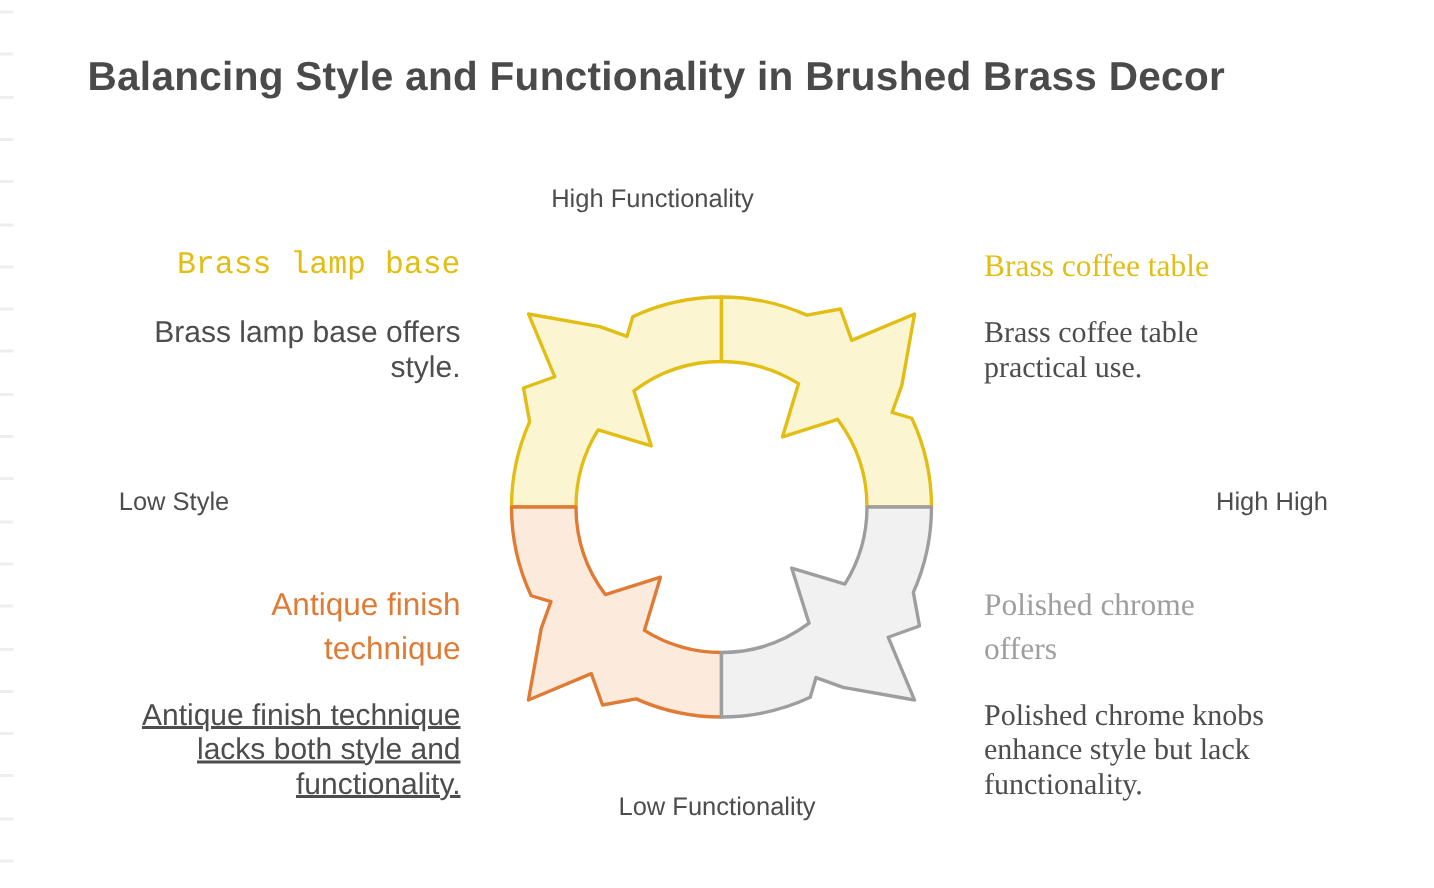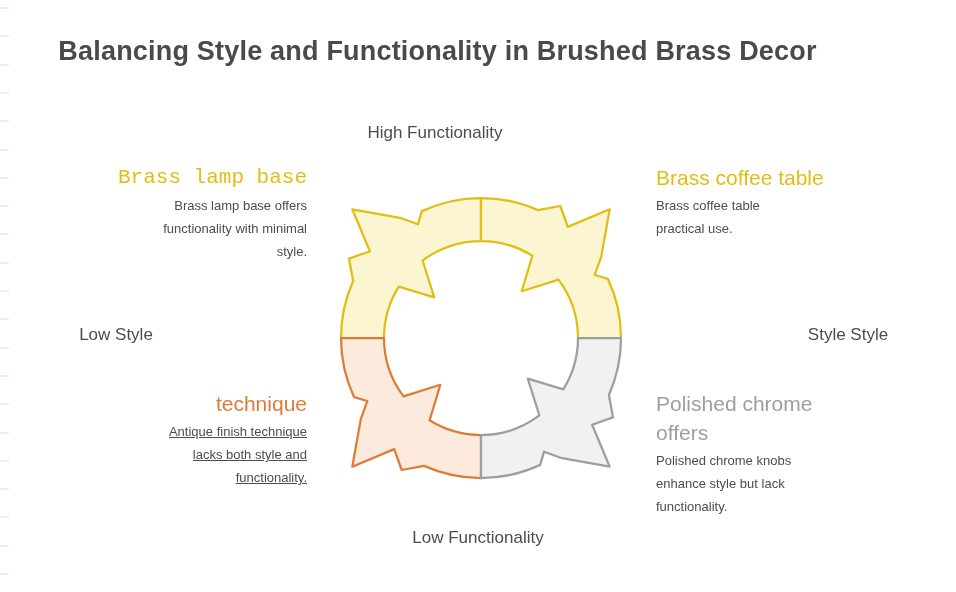--- a/index.html
+++ b/index.html
@@ -13,69 +13,69 @@
     top:36px;left:0;width:875px;text-align:center;
     font-size:27px;font-weight:700;letter-spacing:.2px;
   }
   .axis-label{font-size:17px;font-weight:400;}
   #axis-top{top:123px;left:0;width:870px;text-align:center;}
   #axis-bottom{top:528px;left:0;width:956px;text-align:center;}
   #axis-left{top:325px;left:40px;width:152px;text-align:center;}
   #axis-right{top:325px;left:772px;width:152px;text-align:center;}
   .qblock{width:267px;}
   .qblock.left{left:40px;text-align:right;}
-  .qblock.right{left:656px;width:260px;text-align:left;}
+  .qblock.right{left:656px;width:260px;text-align:left;font-family:Liberation Serif, serif;}
   .qblock.top{top:163px;}
   .qblock.bottom{top:389px;}
   .qheading{font-size:21px;font-weight:500;line-height:29px;}
   .qheading.thin{font-weight:400;}
-  .qbody{margin-top:2px;font-size:13px;line-height:23px;}
+  .qbody{margin-top:19px;font-size:20px;line-height:23px;}
   #diagram{left:291px;top:148px;width:380px;height:380px;}
   .edge-tick{position:absolute;left:0;width:9px;height:2px;background:#edefef;}
 </style>
 </head>
 <body>
 
 <div id="title" class="abs" style="color: rgb(74, 74, 74);">Balancing Style and Functionality in Brushed Brass Decor</div>
 
 <div id="axis-top" class="abs axis-label" style="color: rgb(77, 77, 77);">High Functionality</div>
 <div id="axis-bottom" class="abs axis-label" style="color: rgb(77, 77, 77);">Low Functionality</div>
 <div id="axis-left" class="abs axis-label" style="color: rgb(77, 77, 77);">Low Style</div>
-<div id="axis-right" class="abs axis-label" style="color: rgb(77, 77, 77);">Style Style</div>
+<div id="axis-right" class="abs axis-label" style="color: rgb(77, 77, 77);">High High</div>
 
 <svg id="diagram" class="abs" viewBox="-190 -190 380 380">
   <path id="arrow-tl" d="M -140.00 0.00 A 140 140 0 0 1 -127.90 -56.94 L -132.00 -79.32 L -111.11 -86.81 L -128.69 -128.69 L -81.08 -120.21 L -63.03 -113.70 L -59.17 -126.88 A 140 140 0 0 1 -0.00 -140.00 L -0.00 -97.00 A 97 97 0 0 0 -58.38 -77.47 L -46.79 -40.68 L -82.26 -51.40 A 97 97 0 0 0 -97.00 0.00 Z" fill="#FBF5D2" stroke="#E2BD13" stroke-width="2.25" stroke-linejoin="round"></path>
   <path id="arrow-tr" d="M 0.00 -140.00 A 140 140 0 0 1 56.94 -127.90 L 79.32 -132.00 L 86.81 -111.11 L 128.69 -128.69 L 120.21 -81.08 L 113.70 -63.03 L 126.88 -59.17 A 140 140 0 0 1 140.00 -0.00 L 97.00 -0.00 A 97 97 0 0 0 77.47 -58.38 L 40.68 -46.79 L 51.40 -82.26 A 97 97 0 0 0 0.00 -97.00 Z" fill="#FBF5D2" stroke="#E2BD13" stroke-width="2.25" stroke-linejoin="round"></path>
   <path id="arrow-bl" d="M 0.00 140.00 A 140 140 0 0 1 -56.94 127.90 L -79.32 132.00 L -86.81 111.11 L -128.69 128.69 L -120.21 81.08 L -113.70 63.03 L -126.88 59.17 A 140 140 0 0 1 -140.00 0.00 L -97.00 0.00 A 97 97 0 0 0 -77.47 58.38 L -40.68 46.79 L -51.40 82.26 A 97 97 0 0 0 0.00 97.00 Z" fill="#FCEADD" stroke="#DF7B35" stroke-width="2.25" stroke-linejoin="round"></path>
   <path id="arrow-br" d="M 140.00 -0.00 A 140 140 0 0 1 127.90 56.94 L 132.00 79.32 L 111.11 86.81 L 128.69 128.69 L 81.08 120.21 L 63.03 113.70 L 59.17 126.88 A 140 140 0 0 1 0.00 140.00 L 0.00 97.00 A 97 97 0 0 0 58.38 77.47 L 46.79 40.68 L 82.26 51.40 A 97 97 0 0 0 97.00 -0.00 Z" fill="#F1F1F1" stroke="#9E9E9E" stroke-width="2.25" stroke-linejoin="round"></path>
 </svg>
 
 <div class="abs qblock left top">
   <div class="qheading" style="color: rgb(226, 189, 19); font-family: Liberation Mono, monospace;">
     <div>Brass lamp base</div>
   </div>
   <div class="qbody" style="color: rgb(77, 77, 77);">
     <div>Brass lamp base offers</div>
-    <div>functionality with minimal</div>
     <div>style.</div>
   </div>
 </div>
 
 <div class="abs qblock right top">
   <div class="qheading" style="color: rgb(226, 189, 19);">
     <div>Brass coffee table</div>
   </div>
   <div class="qbody" style="color: rgb(77, 77, 77);">
     <div>Brass coffee table</div>
     <div>practical use.</div>
   </div>
 </div>
 
 <div class="abs qblock left bottom">
   <div class="qheading" style="color: rgb(223, 123, 53);">
+    <div>Antique finish</div>
     <div>technique</div>
   </div>
   <div class="qbody" style="color: rgb(77, 77, 77); text-decoration: underline;">
     <div>Antique finish technique</div>
     <div>lacks both style and</div>
     <div>functionality.</div>
   </div>
 </div>
 
 <div class="abs qblock right bottom">

